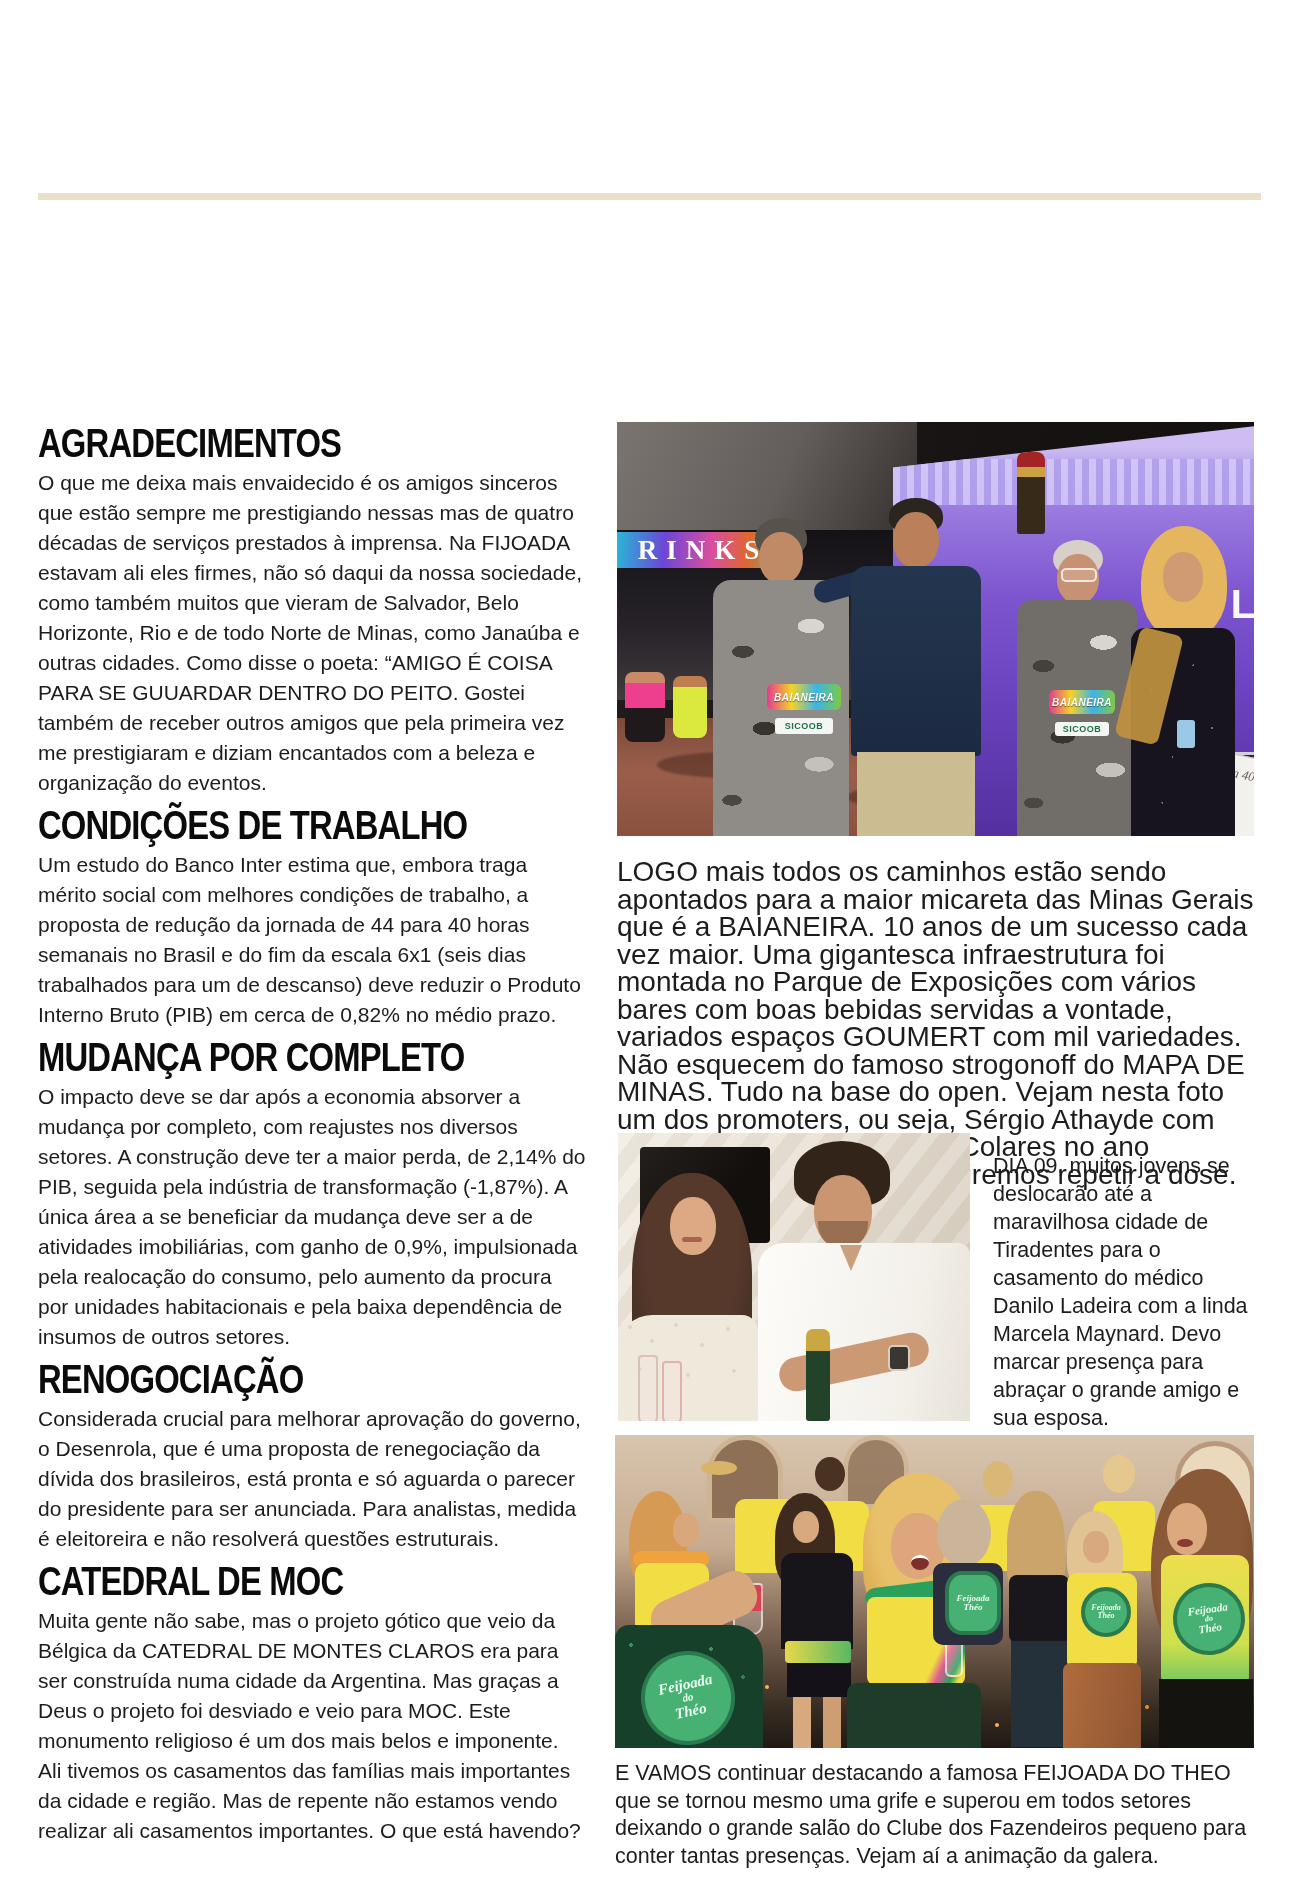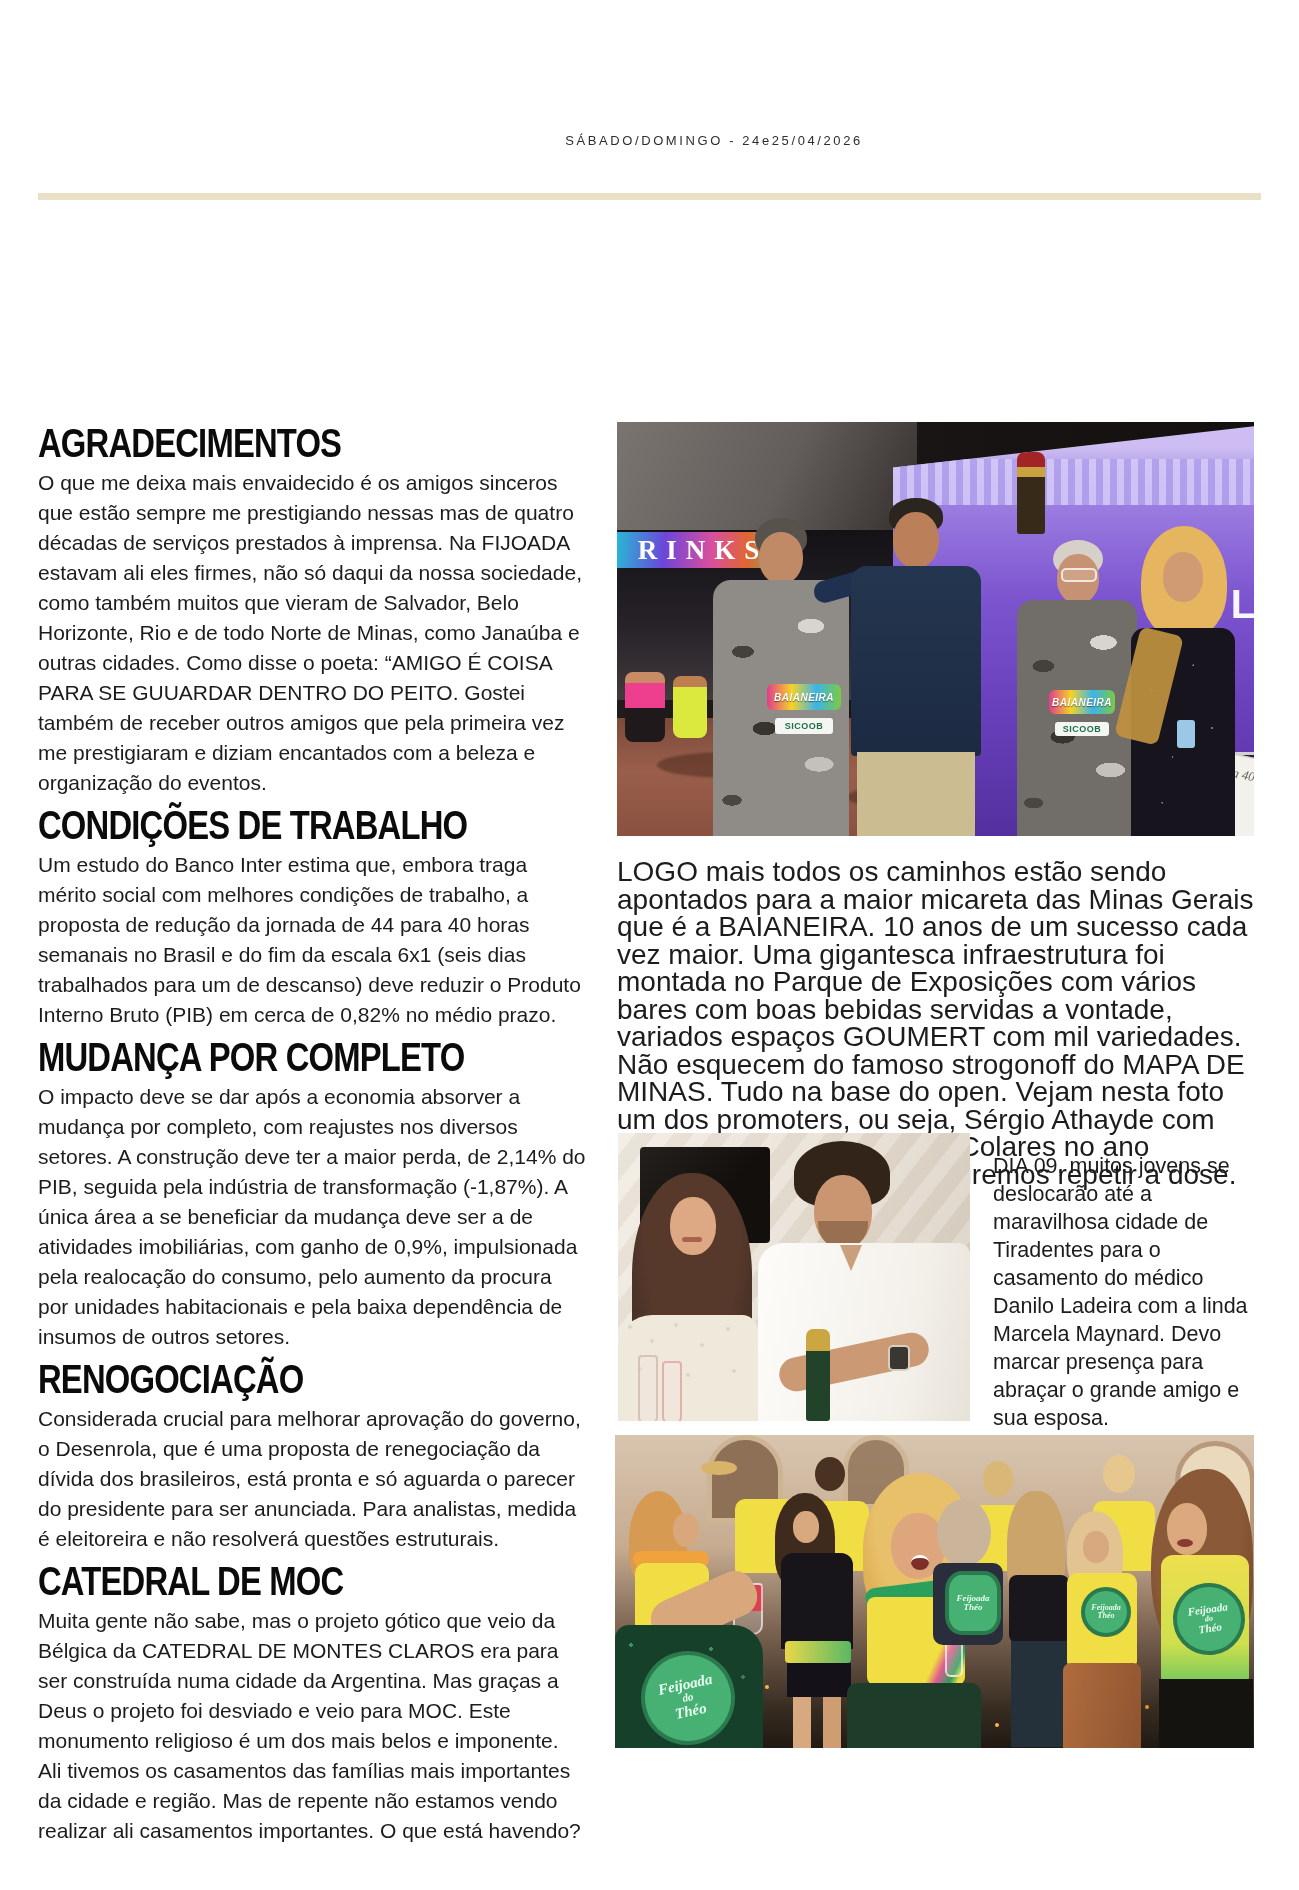--- a/index.html
+++ b/index.html
@@ -101,21 +101,20 @@
                background:#46b173;border:4px solid #2a7a4e;color:#eafff2;text-align:center;
                font-family:"Liberation Serif",serif;font-style:italic;font-weight:700;line-height:1.02;}
   .yellow-shirt{background:#f1de45;border-radius:10px 10px 4px 4px;}
   .head-skin{border-radius:48%;}
 </style>
 </head>
 <body>
 
 <div class="page">
 
-  <div class="date-header">SÁBADO/DOMINGO - 24e25/04/2026</div>
   <div class="rule"></div>
 
 
   <div class="left-col">
     <section class="article">
       <h2>AGRADECIMENTOS</h2>
       <p>O que me deixa mais envaidecido é os amigos sinceros que estão sempre me prestigiando nessas mas de quatro décadas de serviços prestados à imprensa. Na FIJOADA estavam ali eles firmes, não só daqui da nossa sociedade, como também muitos que vieram de Salvador, Belo Horizonte, Rio e de todo Norte de Minas, como Janaúba e outras cidades. Como disse o poeta: “AMIGO É COISA PARA SE GUUARDAR DENTRO DO PEITO. Gostei também  de receber outros amigos que pela primeira vez me prestigiaram e diziam encantados com a beleza e organização do eventos.</p>
     </section>
     <section class="article">
       <h2>CONDIÇÕES DE TRABALHO</h2>
@@ -277,14 +276,15 @@
     <div class="abs" style="left:562px;top:104px;width:16px;height:8px;border-radius:50%;background:#8a3a32;"></div>
     <div class="abs" style="left:546px;top:120px;width:88px;height:126px;border-radius:12px 12px 4px 4px;background:linear-gradient(180deg,#eede4e 0%,#cfe04c 70%,#7cc95d 100%);"></div>
     <div class="abs logo-circle" style="left:558px;top:148px;width:64px;height:64px;font-size:11px;transform:rotate(-8deg);">
       <span>Feijoada</span>
       <span style="font-size:8px;">do</span>
       <span>Théo</span>
     </div>
     <div class="abs" style="left:544px;top:244px;width:94px;height:69px;background:#15130f;"></div>
   </div>
 
+  <p class="caption">E VAMOS  continuar destacando a famosa FEIJOADA DO THEO que se tornou mesmo uma grife e superou em todos setores deixando o grande salão do Clube dos Fazendeiros pequeno para conter tantas presenças. Vejam aí a animação da galera.</p>
 
 </div>
 
 </body></html>

